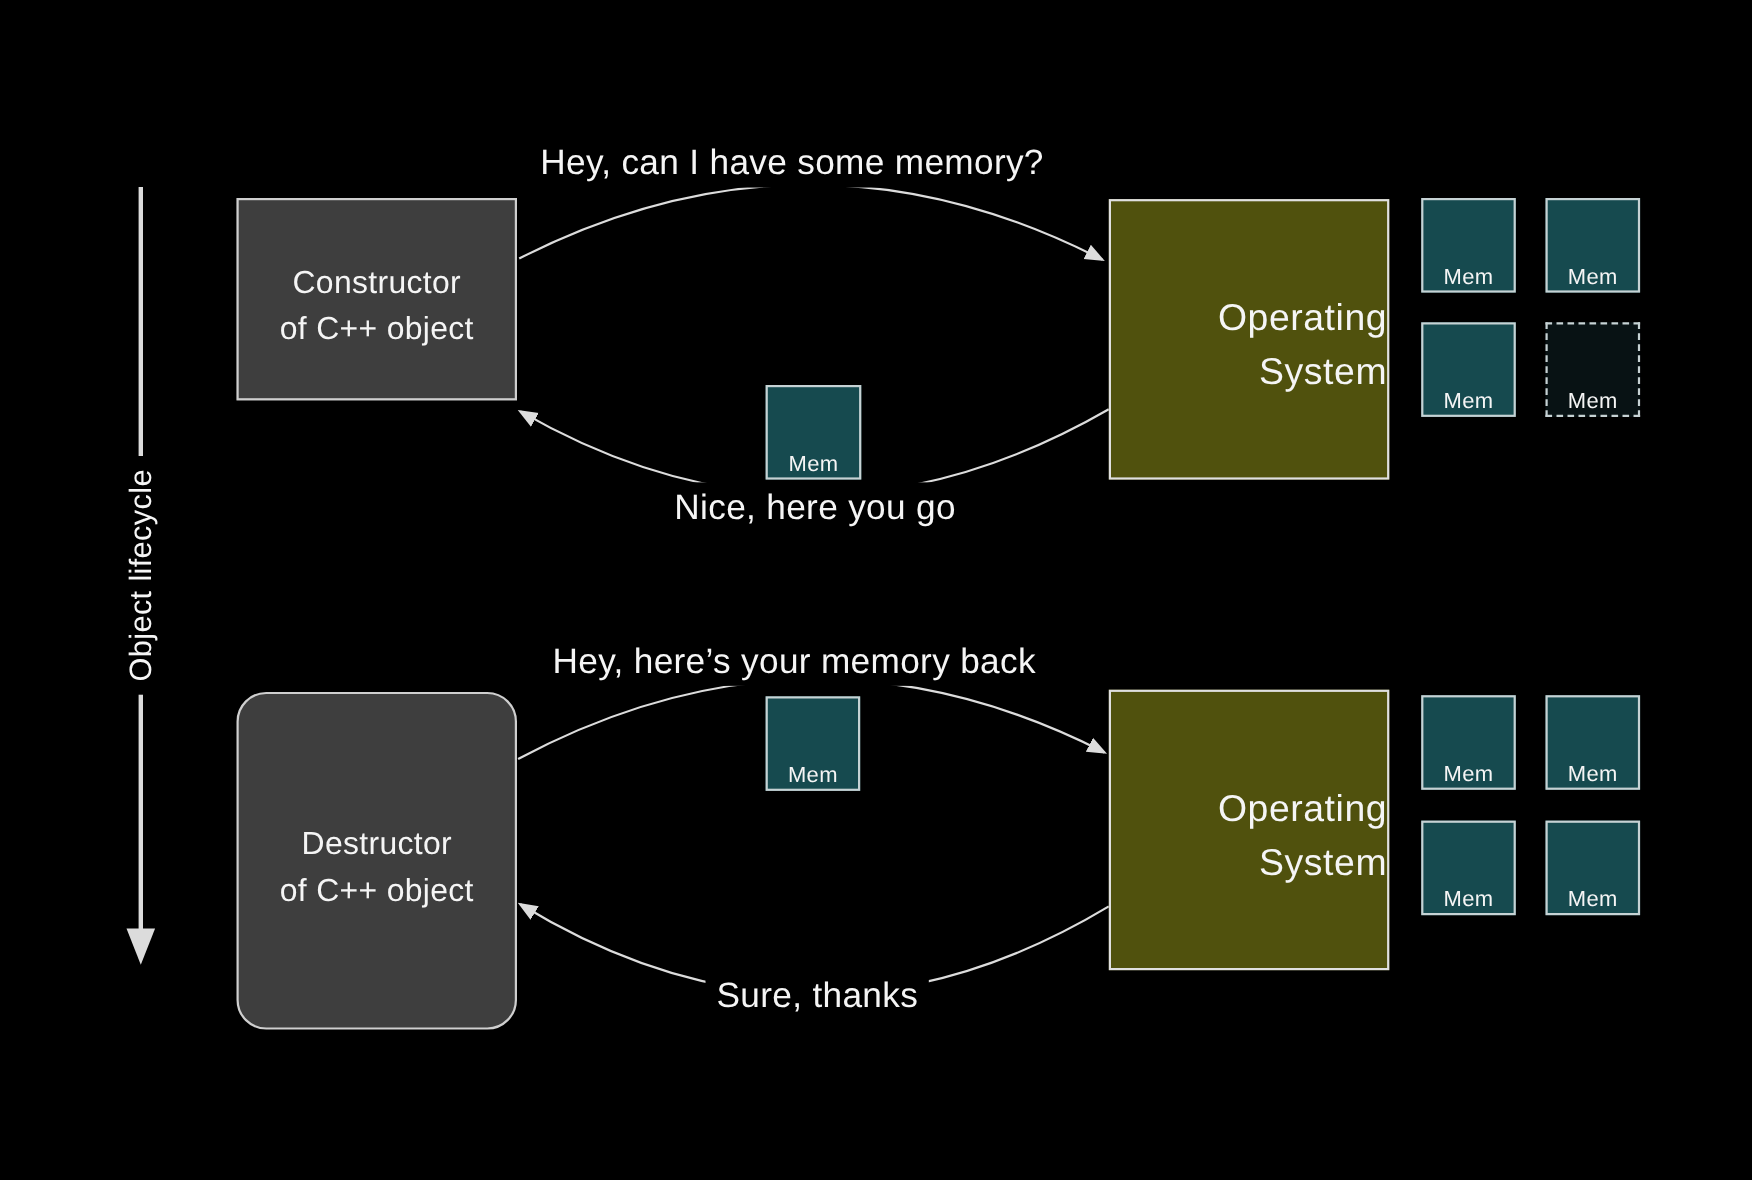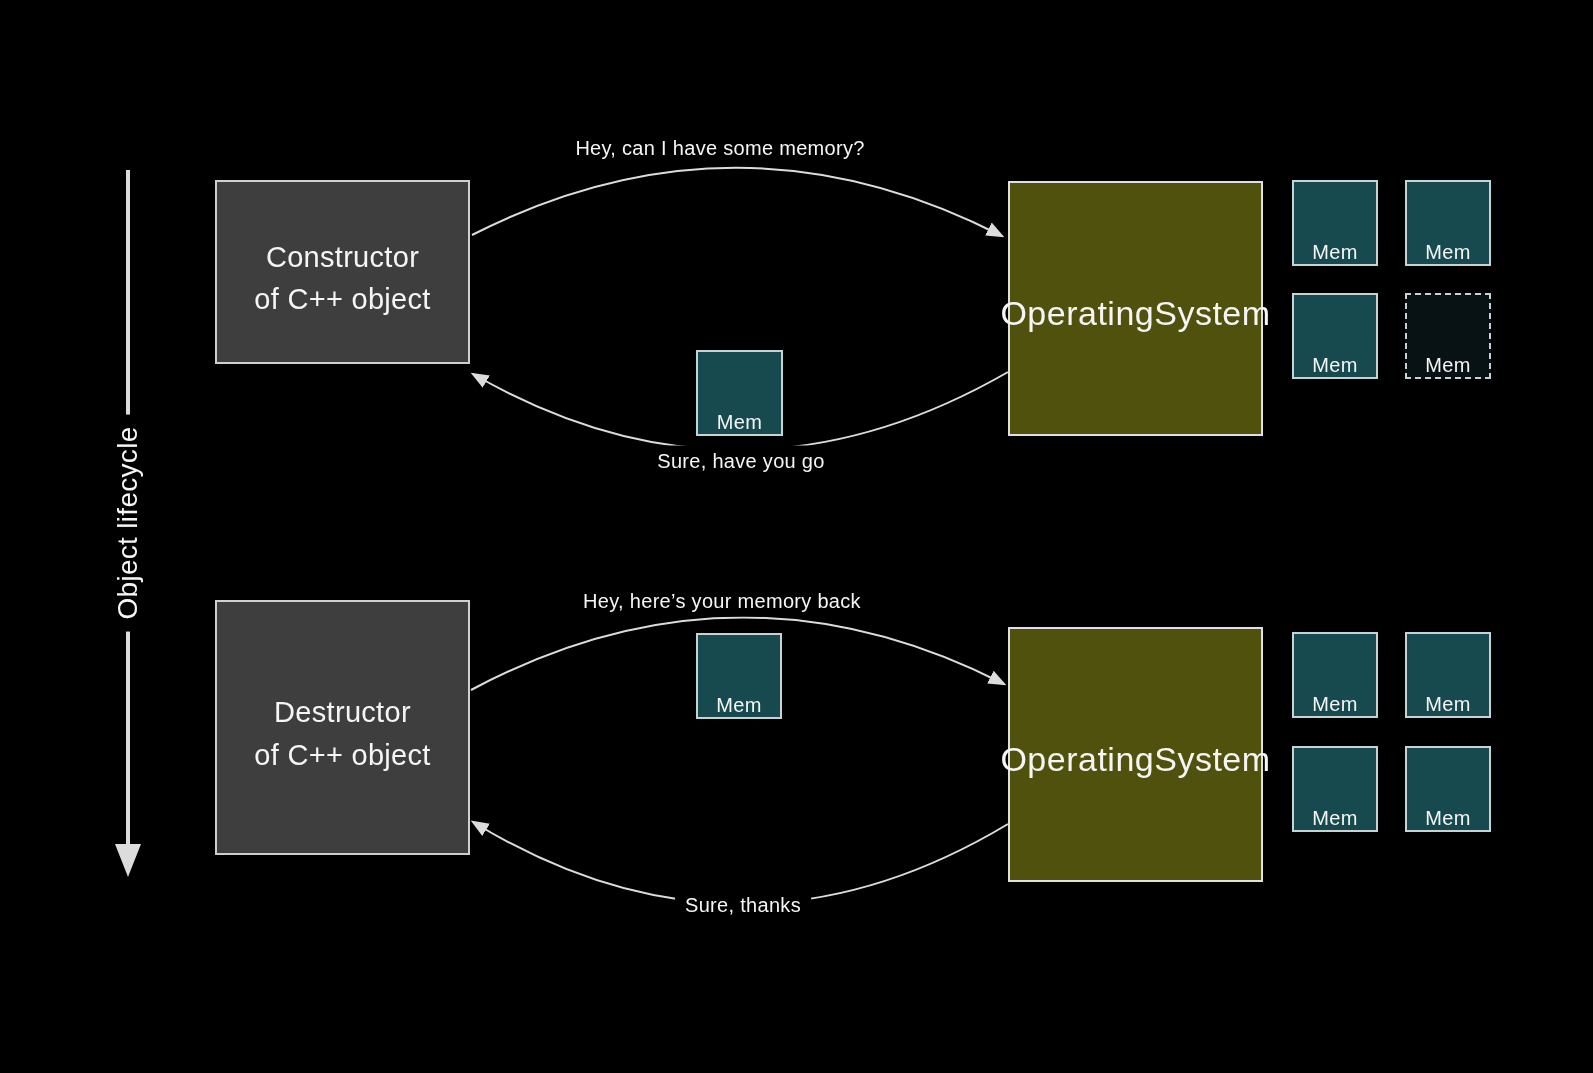--- a/index.html
+++ b/index.html
@@ -42,22 +42,22 @@
     z-index: 2;
     text-align: center;
     font-size: 29px;
     line-height: 1.45;
     letter-spacing: 0.3px;
   }
   .os-box {
     position: absolute;
     background: var(--os-fill);
     border: 2px solid var(--os-border);
-    display: flex; flex-direction: row;
-    align-items: center; justify-content: center;
+    display: flex; flex-direction: column;
+    align-items: flex-end; justify-content: center;
     padding-top: 10px;
     z-index: 2;
     text-align: center;
     font-size: 34px;
     line-height: 1.44;
     letter-spacing: 0.5px;
   }
   .mem-cell {
     position: absolute;
     background: var(--mem-fill);
@@ -71,21 +71,21 @@
     background: var(--mem-freed-fill);
     border-style: dashed;
   }
   .msg-label {
     position: absolute;
     transform: translate(-50%, -50%);
     background: var(--background);
     padding: 4px 10px;
     white-space: nowrap;
     z-index: 3;
-    font-size: 20px;
+    font-size: 32px;
     letter-spacing: 0.3px;
   }
   .axis-label {
     position: absolute;
     left: 128px; top: 523px;
     transform: translate(-50%, -50%) rotate(-90deg);
     background: var(--background);
     padding: 4px 12px;
     white-space: nowrap;
     z-index: 3;
@@ -117,21 +117,21 @@
 
   <div class="axis-label">Object lifecycle</div>
 
   <div class="actor-box" style="left:215px; top:180px; width:255px; height:184px;">
     <span>Constructor</span>
     <span>of C++ object</span>
   </div>
 
   <div class="msg-label" style="left:720px; top:148px;">Hey, can I have some memory?</div>
 
-  <div class="msg-label" style="left:741px; top:461px;">Sure, have you go</div>
+  <div class="msg-label" style="left:741px; top:461px;">Nice, here you go</div>
 
   <div class="mem-cell" style="left:696px; top:350px; width:87px; height:86px;">
     <span>Mem</span>
   </div>
 
   <div class="os-box" style="left:1008px; top:181px; width:255px; height:255px;">
     <span>Operating</span>
     <span>System</span>
   </div>
 
@@ -141,21 +141,21 @@
   <div class="mem-cell" style="left:1405px; top:180px; width:86px; height:86px;" data-state="available">
     <span>Mem</span>
   </div>
   <div class="mem-cell" style="left:1292px; top:293px; width:86px; height:86px;" data-state="available">
     <span>Mem</span>
   </div>
   <div class="mem-cell" style="left:1405px; top:293px; width:86px; height:86px;" data-state="lent-out">
     <span>Mem</span>
   </div>
 
-  <div class="actor-box" style="left:215px; top:600px; width:255px; height:255px;">
+  <div class="actor-box" style="left:215px; top:629px; width:255px; height:307px;border-radius:27px;">
     <span>Destructor</span>
     <span>of C++ object</span>
   </div>
 
   <div class="msg-label" style="left:722px; top:601px;text-align:center;">Hey, here’s your memory back</div>
 
   <div class="msg-label" style="left:743px; top:905px;">Sure, thanks</div>
 
   <div class="mem-cell" style="left:696px; top:633px; width:86px; height:86px;">
     <span>Mem</span>

